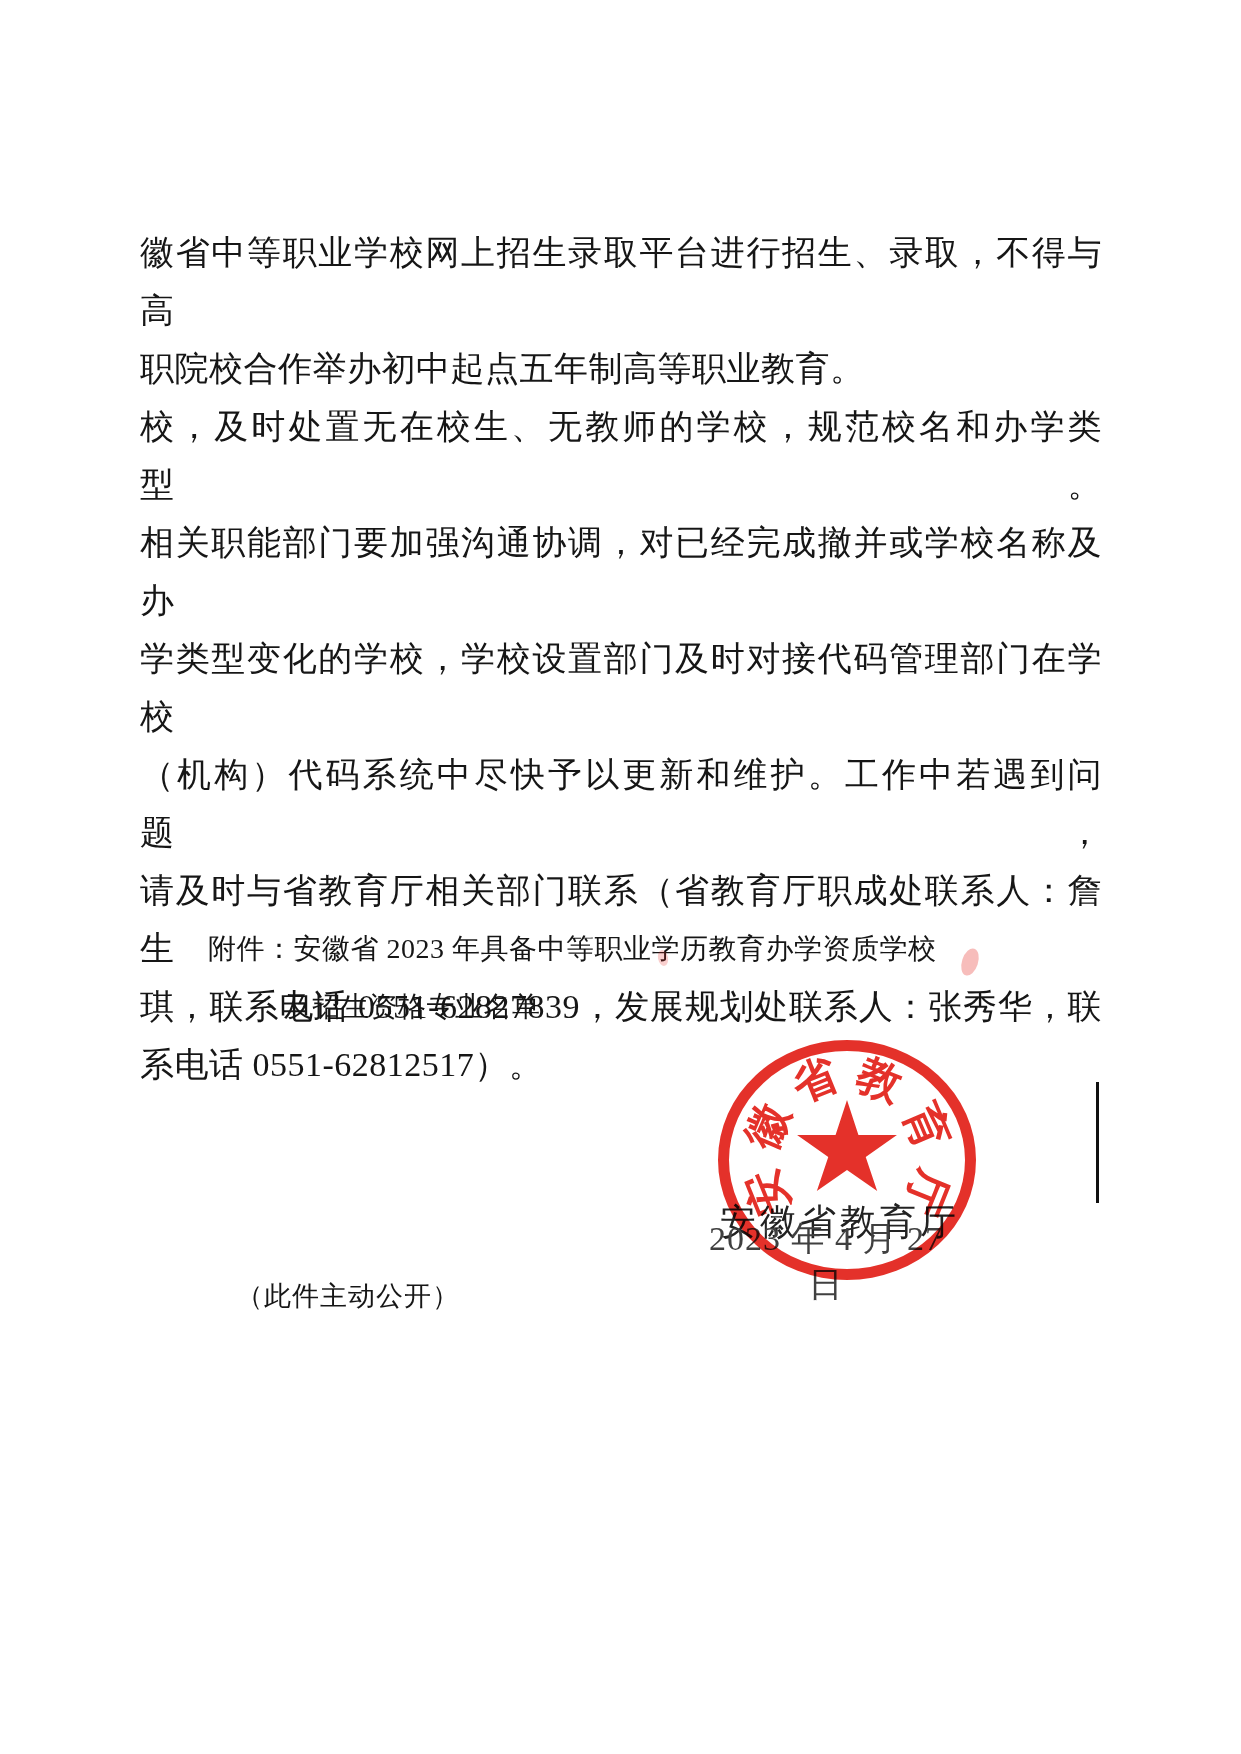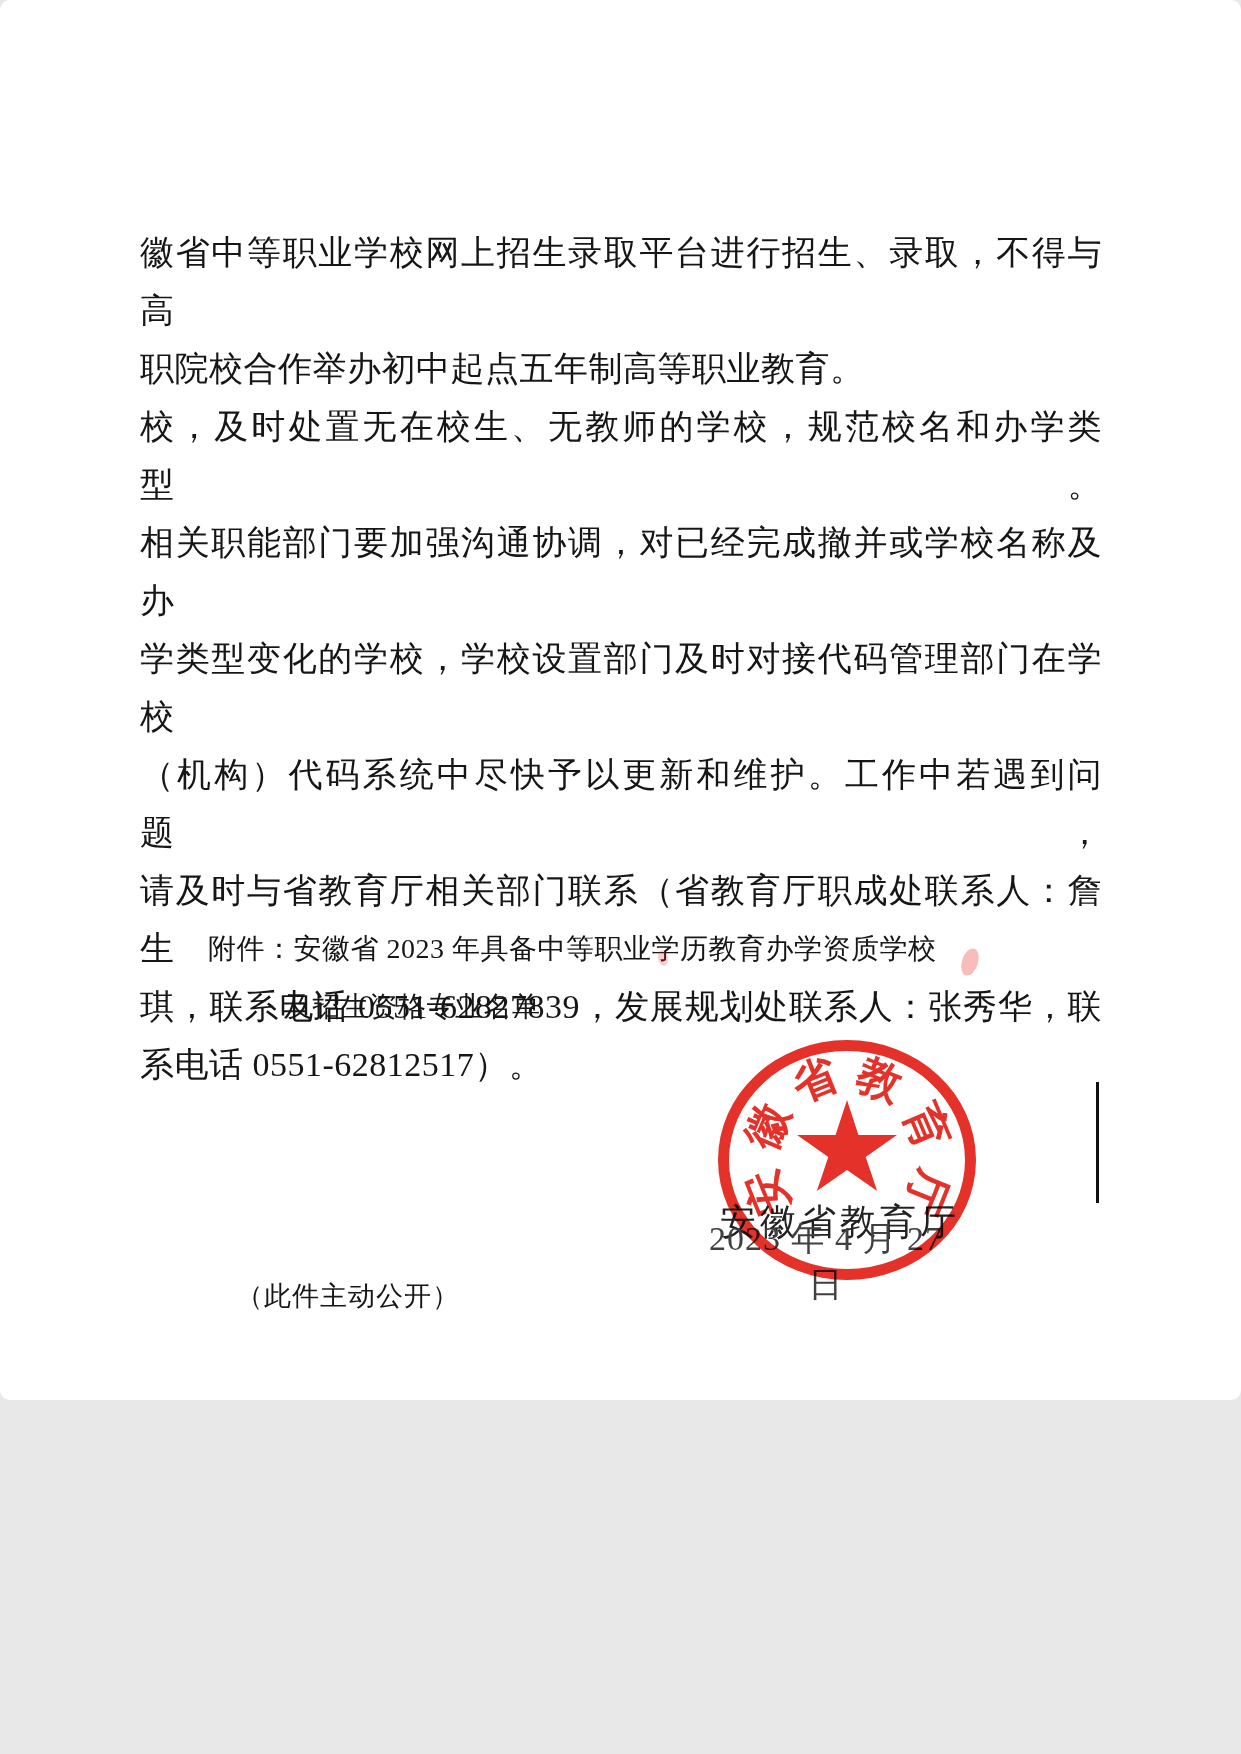--- a/index.html
+++ b/index.html
@@ -1,24 +1,23 @@
 <!DOCTYPE html>
 <html><head>
 <meta charset="utf-8">
 <style>
   html,body{margin:0;padding:0;background:#e8e8e8;}
   .page{
     position:relative;
-    width:1241px;height:1400px;
+    width:1241px;height:1754px;
     margin:0 auto;
     background:#ffffff;
     overflow:hidden;
     font-family:"Liberation Serif","DejaVu Serif",serif;
     color:#161616;
-    border-radius:10px;
   }
   
   .body-text{
     position:absolute;left:140px;top:224px;width:962px;
     font-size:34px;line-height:58px;
     letter-spacing:0.5px;
   }
   .line{white-space:nowrap;}
   .line.j{
     white-space:normal;

